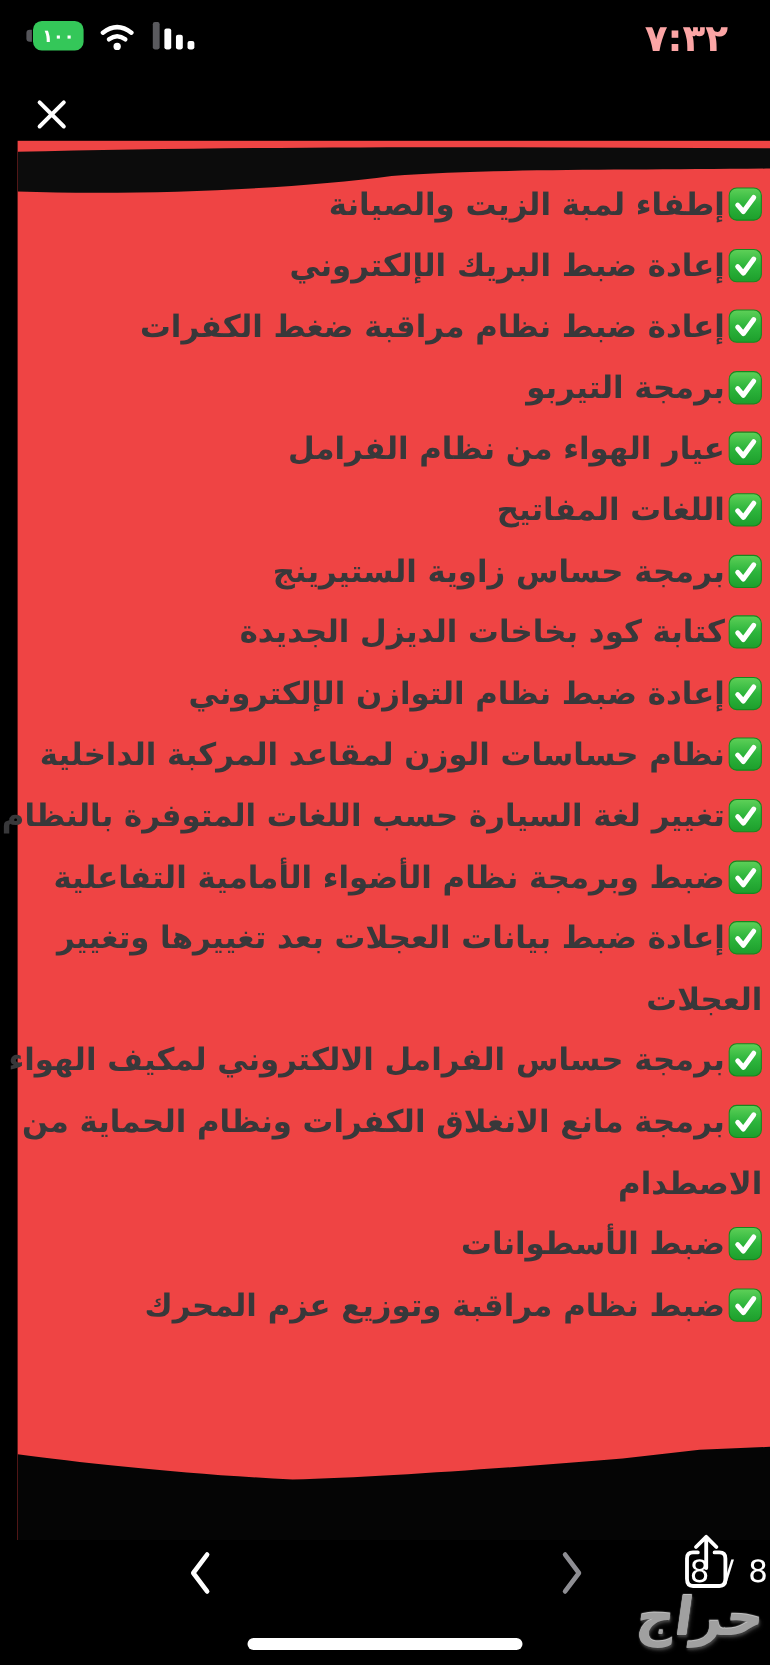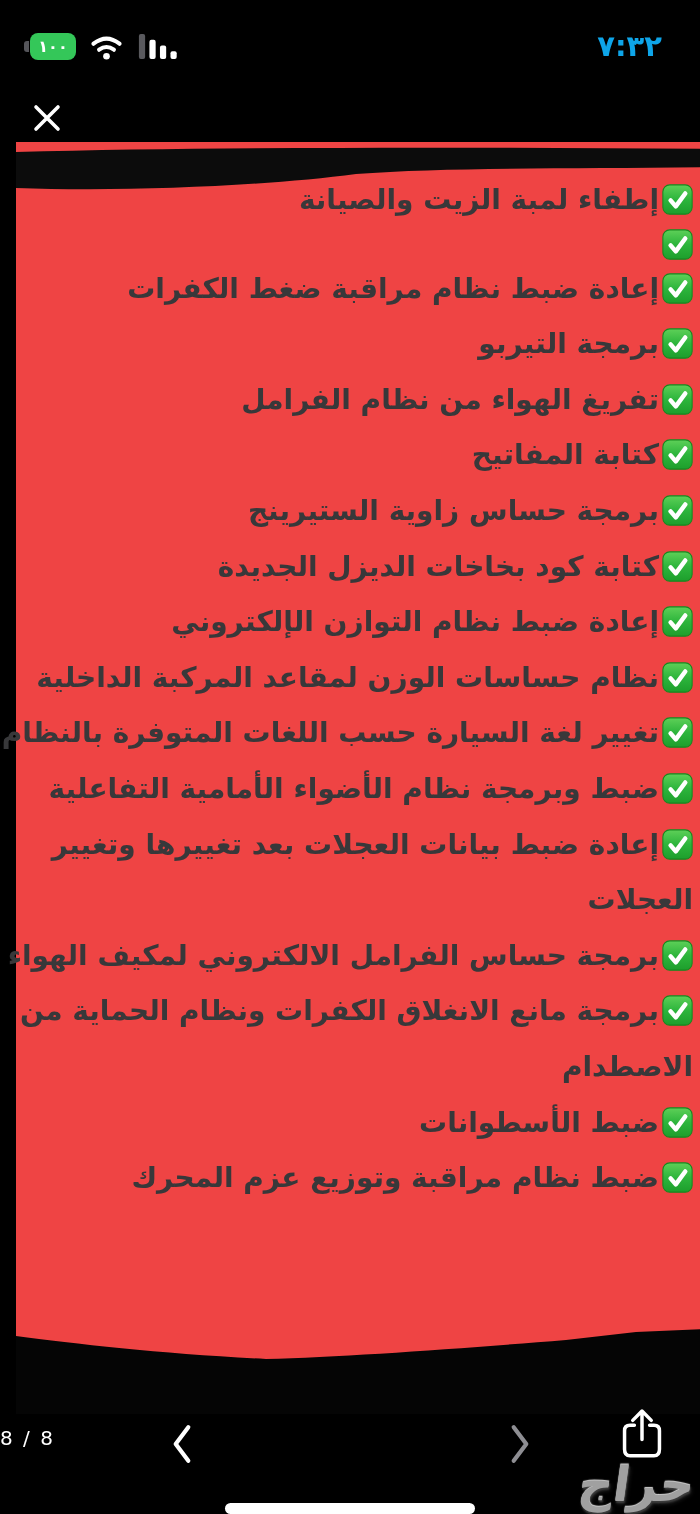--- a/index.html
+++ b/index.html
@@ -1,48 +1,48 @@
 <!DOCTYPE html>
 <html lang="ar"><head>
 <meta charset="utf-8">
 <style>
   html,body{margin:0;padding:0;background:#000;}
   body{width:700px;height:1514px;position:relative;overflow:hidden;
        font-family:"DejaVu Sans",sans-serif;-webkit-font-smoothing:antialiased;}
-  .screen{position:absolute;inset:0;background:#000;margin-top:14px;}
+  .screen{position:absolute;inset:0;background:#000;}
 
   
   .status-bar{position:absolute;top:0;left:0;width:700px;height:60px;}
   .sb-left{position:absolute;left:24px;top:18px;display:flex;align-items:center;gap:12px;}
   .battery{display:flex;align-items:center;}
   .battery-nub{width:5px;height:11px;background:#55555a;border-radius:3px 0 0 3px;margin-right:1px;}
   .battery-body{width:46px;height:27px;background:#34c759;border-radius:8px;
     display:flex;align-items:center;justify-content:center;}
   .battery-body span{color:#fff;font-size:16px;font-weight:bold;line-height:1;direction:rtl;}
-  .sb-time{position:absolute;right:38px;top:15px;color:#0ea5e9;font-size:29px;font-weight:600;direction:rtl;letter-spacing:1px;}
+  .sb-time{position:absolute;right:38px;top:15px;color:#fca5a5;font-size:34px;font-weight:600;direction:rtl;letter-spacing:1px;}
 
   
   .close-btn{position:absolute;left:26px;top:84px;width:42px;height:42px;background:none;border:none;padding:0;cursor:pointer;}
 
   
   .photo{position:absolute;top:128px;left:16px;width:700px;height:1272px;background:#ef4444;}
   .top-streak,.bottom-blob{position:absolute;left:0;width:700px;display:block;}
   .top-streak{top:0;height:52px;}
   .bottom-blob{bottom:0;height:90px;}
 
   
   .checklist{position:absolute;top:30px;left:0;right:0;padding-right:23px;box-sizing:border-box;}
   .item{direction:rtl;text-align:right;white-space:nowrap;color:#38383a;}
   .item-text{font-size:28px;font-weight:bold;line-height:55.6px;letter-spacing:-0.5px;}
   .cb{width:31px;height:33px;vertical-align:-7px;margin-left:3px;}
 
   
   .nav-btn{position:absolute;background:none;border:none;padding:0;cursor:pointer;}
-  .page-indicator{position:absolute;left:0;right:0;top:1412px;text-align:left;
-    color:#fff;font-size:20px;font-weight:500;letter-spacing:2px;}
+  .page-indicator{position:absolute;left:0;right:0;top:1412px;text-align:right;
+    color:#fff;font-size:28px;font-weight:500;letter-spacing:2px;}
   .share-btn{position:absolute;left:616px;top:1392px;width:52px;height:58px;background:none;border:none;padding:0;cursor:pointer;}
 
   
   .watermark{position:absolute;right:6px;top:1442px;direction:rtl;
     font-size:48px;font-weight:bold;color:#a0a0a0;transform:skewX(-8deg);
     text-shadow:0 -1px 1px #d6d6d6,1px 2px 2px #3f3f3f,2px 3px 4px #222;
     letter-spacing:2px;}
 
   
   .home-indicator{position:absolute;left:225px;top:1489px;width:250px;height:11px;
@@ -102,49 +102,49 @@
     <svg class="cb" viewBox="0 0 36 36">
       <rect x="1" y="1" width="34" height="34" rx="8" fill="url(#cbg)" stroke="#17881f" stroke-width="1.2"></rect>
       <path d="M10 19 L16 26 L27 11" stroke="#fff" stroke-width="5.2" fill="none" stroke-linecap="round" stroke-linejoin="round"></path>
     </svg><span class="item-text"><span>إطفاء لمبة الزيت والصيانة</span></span>
   </div>
 
   <div class="item">
     <svg class="cb" viewBox="0 0 36 36">
       <rect x="1" y="1" width="34" height="34" rx="8" fill="url(#cbg)" stroke="#17881f" stroke-width="1.2"></rect>
       <path d="M10 19 L16 26 L27 11" stroke="#fff" stroke-width="5.2" fill="none" stroke-linecap="round" stroke-linejoin="round"></path>
-    </svg>
+    </svg><span class="item-text"><span>إعادة ضبط البريك الإلكتروني</span></span>
   </div>
 
   <div class="item">
     <svg class="cb" viewBox="0 0 36 36">
       <rect x="1" y="1" width="34" height="34" rx="8" fill="url(#cbg)" stroke="#17881f" stroke-width="1.2"></rect>
       <path d="M10 19 L16 26 L27 11" stroke="#fff" stroke-width="5.2" fill="none" stroke-linecap="round" stroke-linejoin="round"></path>
     </svg><span class="item-text"><span>إعادة ضبط نظام مراقبة ضغط الكفرات</span></span>
   </div>
 
   <div class="item">
     <svg class="cb" viewBox="0 0 36 36">
       <rect x="1" y="1" width="34" height="34" rx="8" fill="url(#cbg)" stroke="#17881f" stroke-width="1.2"></rect>
       <path d="M10 19 L16 26 L27 11" stroke="#fff" stroke-width="5.2" fill="none" stroke-linecap="round" stroke-linejoin="round"></path>
     </svg><span class="item-text"><span>برمجة التيربو</span></span>
   </div>
 
   <div class="item">
     <svg class="cb" viewBox="0 0 36 36">
       <rect x="1" y="1" width="34" height="34" rx="8" fill="url(#cbg)" stroke="#17881f" stroke-width="1.2"></rect>
       <path d="M10 19 L16 26 L27 11" stroke="#fff" stroke-width="5.2" fill="none" stroke-linecap="round" stroke-linejoin="round"></path>
-    </svg><span class="item-text"><span>تفريغ الهواء من نظام الفرامل</span></span>
-  </div>
-
-  <div class="item">
-    <svg class="cb" viewBox="0 0 36 36">
-      <rect x="1" y="1" width="34" height="34" rx="8" fill="url(#cbg)" stroke="#17881f" stroke-width="1.2"></rect>
-      <path d="M10 19 L16 26 L27 11" stroke="#fff" stroke-width="5.2" fill="none" stroke-linecap="round" stroke-linejoin="round"></path>
-    </svg><span class="item-text"><span>كتابة المفاتيح</span></span>
+    </svg><span class="item-text"><span>عيار الهواء من نظام الفرامل</span></span>
+  </div>
+
+  <div class="item">
+    <svg class="cb" viewBox="0 0 36 36">
+      <rect x="1" y="1" width="34" height="34" rx="8" fill="url(#cbg)" stroke="#17881f" stroke-width="1.2"></rect>
+      <path d="M10 19 L16 26 L27 11" stroke="#fff" stroke-width="5.2" fill="none" stroke-linecap="round" stroke-linejoin="round"></path>
+    </svg><span class="item-text"><span>اللغات المفاتيح</span></span>
   </div>
 
   <div class="item">
     <svg class="cb" viewBox="0 0 36 36">
       <rect x="1" y="1" width="34" height="34" rx="8" fill="url(#cbg)" stroke="#17881f" stroke-width="1.2"></rect>
       <path d="M10 19 L16 26 L27 11" stroke="#fff" stroke-width="5.2" fill="none" stroke-linecap="round" stroke-linejoin="round"></path>
     </svg><span class="item-text"><span>برمجة حساس زاوية الستيرينج</span></span>
   </div>
 
   <div class="item">

